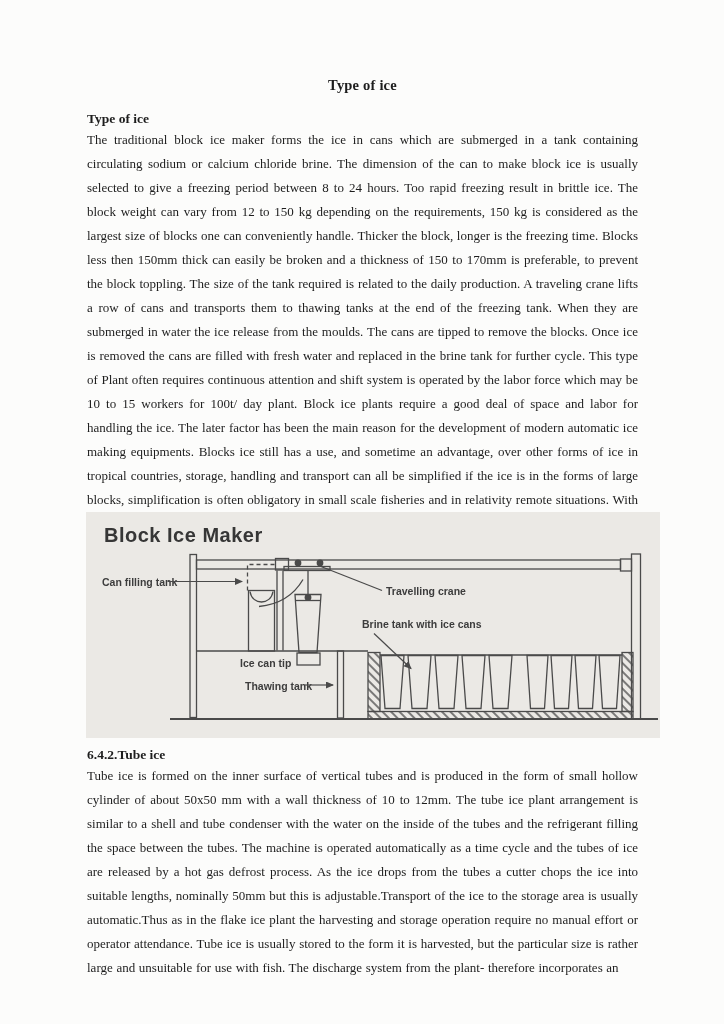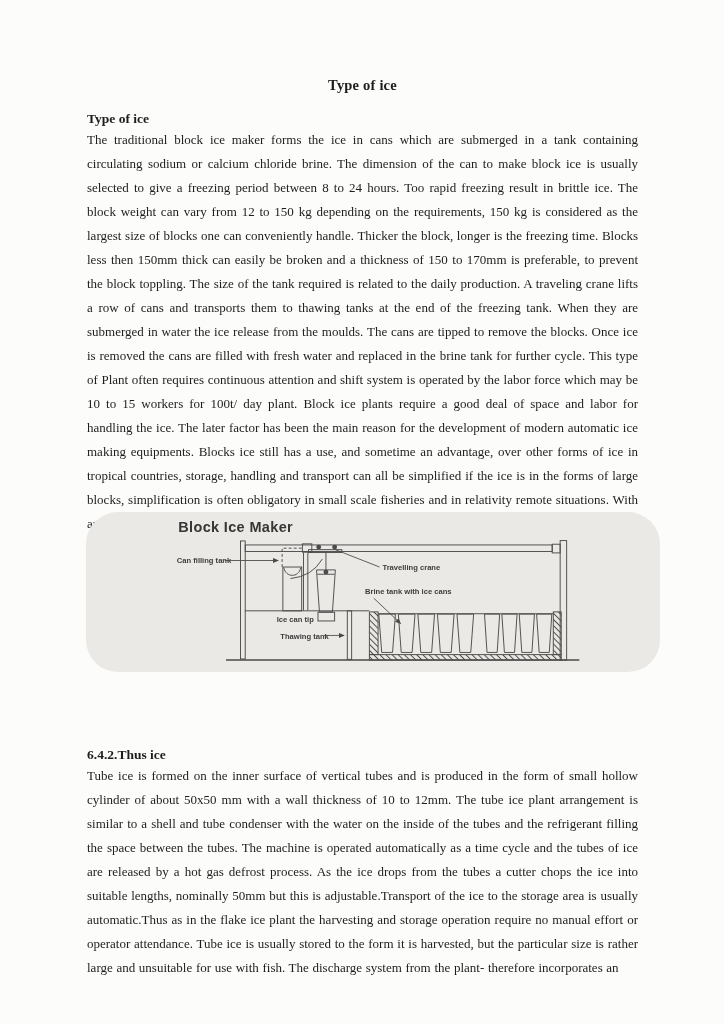--- a/index.html
+++ b/index.html
@@ -10,23 +10,22 @@
     font-family:"Liberation Serif",serif;
     color:#1d1d1d;
     overflow:hidden;
   }
   .text-top{position:absolute;left:87px;top:76px;width:551px;}
   .doc-title{font-size:14.5px;font-weight:bold;text-align:center;line-height:18px;letter-spacing:0.2px;}
   .sec-heads{margin-top:17px;}
   .sec-h{font-size:13.5px;font-weight:bold;line-height:16.8px;}
   .body-par{margin:0;font-size:13px;line-height:24px;text-align:justify;word-spacing:0.4px;}
   .figure{
-    position:absolute;left:86px;top:512px;width:574px;height:160px;
+    position:absolute;left:86px;top:512px;width:574px;height:226px;
     background:#ebe9e5;
-    border-radius:32px;
   }
   .figure svg{display:block;width:100%;height:100%;}
   .text-bottom{position:absolute;left:87px;top:747px;width:551px;}
 </style>
 </head>
 <body>
 
 <div class="page">
 
   <div class="text-top">
@@ -118,17 +117,17 @@
 
         <text x="240" y="664">Ice can tip</text>
 
         <text x="245" y="687">Thawing tank</text>
         <line x1="305" y1="682.5" x2="333" y2="682.5" stroke="#4a4a4a" stroke-width="1.2" marker-end="url(#arr)"></line>
       </g>
     </svg>
   </div>
 
   <div class="text-bottom">
-    <div class="sec-h">6.4.2.Thus ice</div>
+    <div class="sec-h">6.4.2.Tube ice</div>
     <p class="body-par">Tube ice is formed on the inner surface of vertical tubes and is produced in the form of small hollow cylinder of about 50x50 mm with a wall thickness of 10 to 12mm. The tube ice plant arrangement is similar to a shell and tube condenser with the water on the inside of the tubes and the refrigerant filling the space between the tubes. The machine is operated automatically as a time cycle and the tubes of ice are released by a hot gas defrost process. As the ice drops from the tubes a cutter chops the ice into suitable lengths, nominally 50mm but this is adjustable.Transport of the ice to the storage area is usually automatic.Thus as in the flake ice plant the harvesting and storage operation require no manual effort or operator attendance. Tube ice is usually stored to the form it is harvested, but the particular size is rather large and unsuitable for use with fish. The discharge system from the plant- therefore incorporates an</p>
   </div>
 
 </div>
 
 </body></html>

